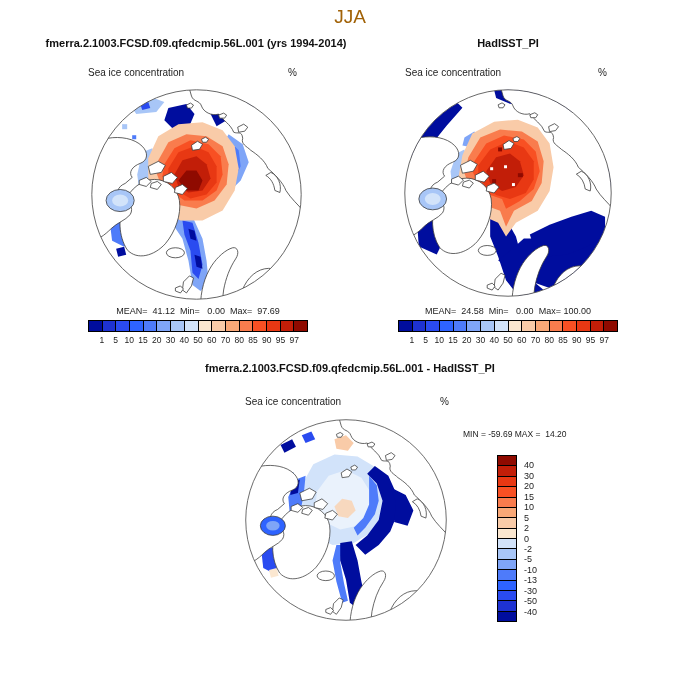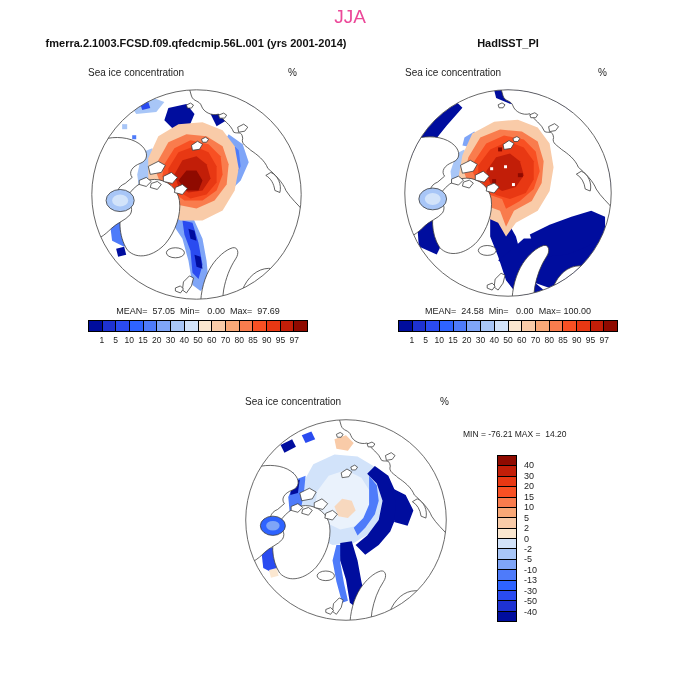--- a/index.html
+++ b/index.html
@@ -1,21 +1,21 @@
 <!DOCTYPE html>
 <html><head>
 <meta charset="utf-8">
 <style>
   html,body{margin:0;padding:0;background:#fff;}
   #figure{
     position:relative;width:700px;height:700px;background:#ffffff;overflow:hidden;
     font-family:"Liberation Sans","DejaVu Sans",sans-serif;color:#111;
   }
   .abs{position:absolute;white-space:pre;}
-  .season-title{top:6px;left:0;width:700px;text-align:center;font-size:19px;color:#ec4899;}
+  .season-title{top:6px;left:0;width:700px;text-align:center;font-size:19px;color:#a16207;}
   .panel-title{top:37px;font-weight:bold;font-size:11px;transform:translateX(-50%);}
   .sub{font-size:10px;color:#1c1c1c;}
   .stats{font-size:9px;color:#1c1c1c;transform:translateX(-50%);}
   .minmax{font-size:8.5px;color:#1c1c1c;}
   svg.map{position:absolute;}
   .cbar{position:absolute;display:flex;border:1px solid #000;box-sizing:border-box;background:#fff;}
   .cbar>div{flex:1 1 auto;}
   .cbar.h>div{border-right:1px solid #000;}
   .cbar.h>div:last-child{border-right:none;}
   .cbar.v{flex-direction:column;}
@@ -55,21 +55,21 @@
       <path d="M 96,17 l 4,-2 3,2 -2,3 -4,0 z"></path>
       <path d="M 180,84 c 7,3 11,12 9,20 l -5,-2 c -1,-7 -4,-12 -9,-15 z"></path>
     </g>
   </defs>
 </svg>
 
 <div id="figure">
 
   <div class="abs season-title">JJA</div>
 
-  <div class="abs panel-title" style="left:196px;">fmerra.2.1003.FCSD.f09.qfedcmip.56L.001 (yrs 2001-2014)</div>
+  <div class="abs panel-title" style="left:196px;">fmerra.2.1003.FCSD.f09.qfedcmip.56L.001 (yrs 1994-2014)</div>
   <div class="abs sub" style="left:88px;top:67px;">Sea ice concentration</div>
   <div class="abs sub" style="left:288px;top:67px;">%</div>
 
   <svg class="map" style="left:90px;top:88px;width:213px;height:213px;" viewBox="0 0 212 212">
     <defs>
         <clipPath id="clipL">
           <circle cx="106" cy="106" r="104.2"></circle>
         </clipPath>
       </defs>
     <g clip-path="url(#clipL)">
@@ -102,21 +102,21 @@
       </g>
     </g>
     <use href="#coast" clip-path="url(#clipL)"></use>
     <g clip-path="url(#clipL)">
       <ellipse cx="30" cy="112" rx="14" ry="11" fill="#A8C6F7" stroke="#3c3c3c" stroke-width="0.8"></ellipse>
       <ellipse cx="30" cy="112" rx="8" ry="6" fill="#D2E3FA"></ellipse>
     </g>
     <circle cx="106" cy="106" r="104.2" fill="none" stroke="#555" stroke-width="0.9"></circle>
   </svg>
 
-  <div class="abs stats" style="left:198px;top:306px;">MEAN=  57.05  Min=   0.00  Max=  97.69</div>
+  <div class="abs stats" style="left:198px;top:306px;">MEAN=  41.12  Min=   0.00  Max=  97.69</div>
   <div class="cbar h" style="left:88px;top:320px;width:220px;height:12px;">
       <div style="background: rgb(0, 13, 158);"></div>
       <div style="background: rgb(30, 50, 210);"></div>
       <div style="background: rgb(42, 75, 240);"></div>
       <div style="background: rgb(46, 99, 255);"></div>
       <div style="background: rgb(78, 123, 250);"></div>
       <div style="background: rgb(127, 165, 247);"></div>
       <div style="background: rgb(168, 198, 247);"></div>
       <div style="background: rgb(210, 227, 250);"></div>
       <div style="background: rgb(251, 231, 208);"></div>
@@ -225,23 +225,24 @@
       <span class="tick" style="left: 110px;">50</span>
       <span class="tick" style="left: 123.75px;">60</span>
       <span class="tick" style="left: 137.5px;">70</span>
       <span class="tick" style="left: 151.25px;">80</span>
       <span class="tick" style="left: 165px;">85</span>
       <span class="tick" style="left: 178.75px;">90</span>
       <span class="tick" style="left: 192.5px;">95</span>
       <span class="tick" style="left: 206.25px;">97</span>
     </div>
 
+  <div class="abs panel-title" style="left:350px;top:362px;">fmerra.2.1003.FCSD.f09.qfedcmip.56L.001 - HadISST_PI</div>
   <div class="abs sub" style="left:245px;top:396px;">Sea ice concentration</div>
   <div class="abs sub" style="left:440px;top:396px;">%</div>
-  <div class="abs minmax" style="left:463px;top:429px;">MIN = -76.21 MAX =  14.20</div>
+  <div class="abs minmax" style="left:463px;top:429px;">MIN = -59.69 MAX =  14.20</div>
 
   <svg class="map" style="left:244px;top:418px;width:204px;height:204px;" viewBox="0 0 212 212">
     <defs>
         <clipPath id="clipD">
           <circle cx="106" cy="106" r="104.2"></circle>
         </clipPath>
       </defs>
     <g clip-path="url(#clipD)">
       <rect width="212" height="212" fill="#ffffff"></rect>
       <polygon points="60,70 72,48 94,38 118,40 138,52 148,72 146,96 134,118 114,130 92,132 72,122 58,102 54,86" fill="#D2E3FA"></polygon>

